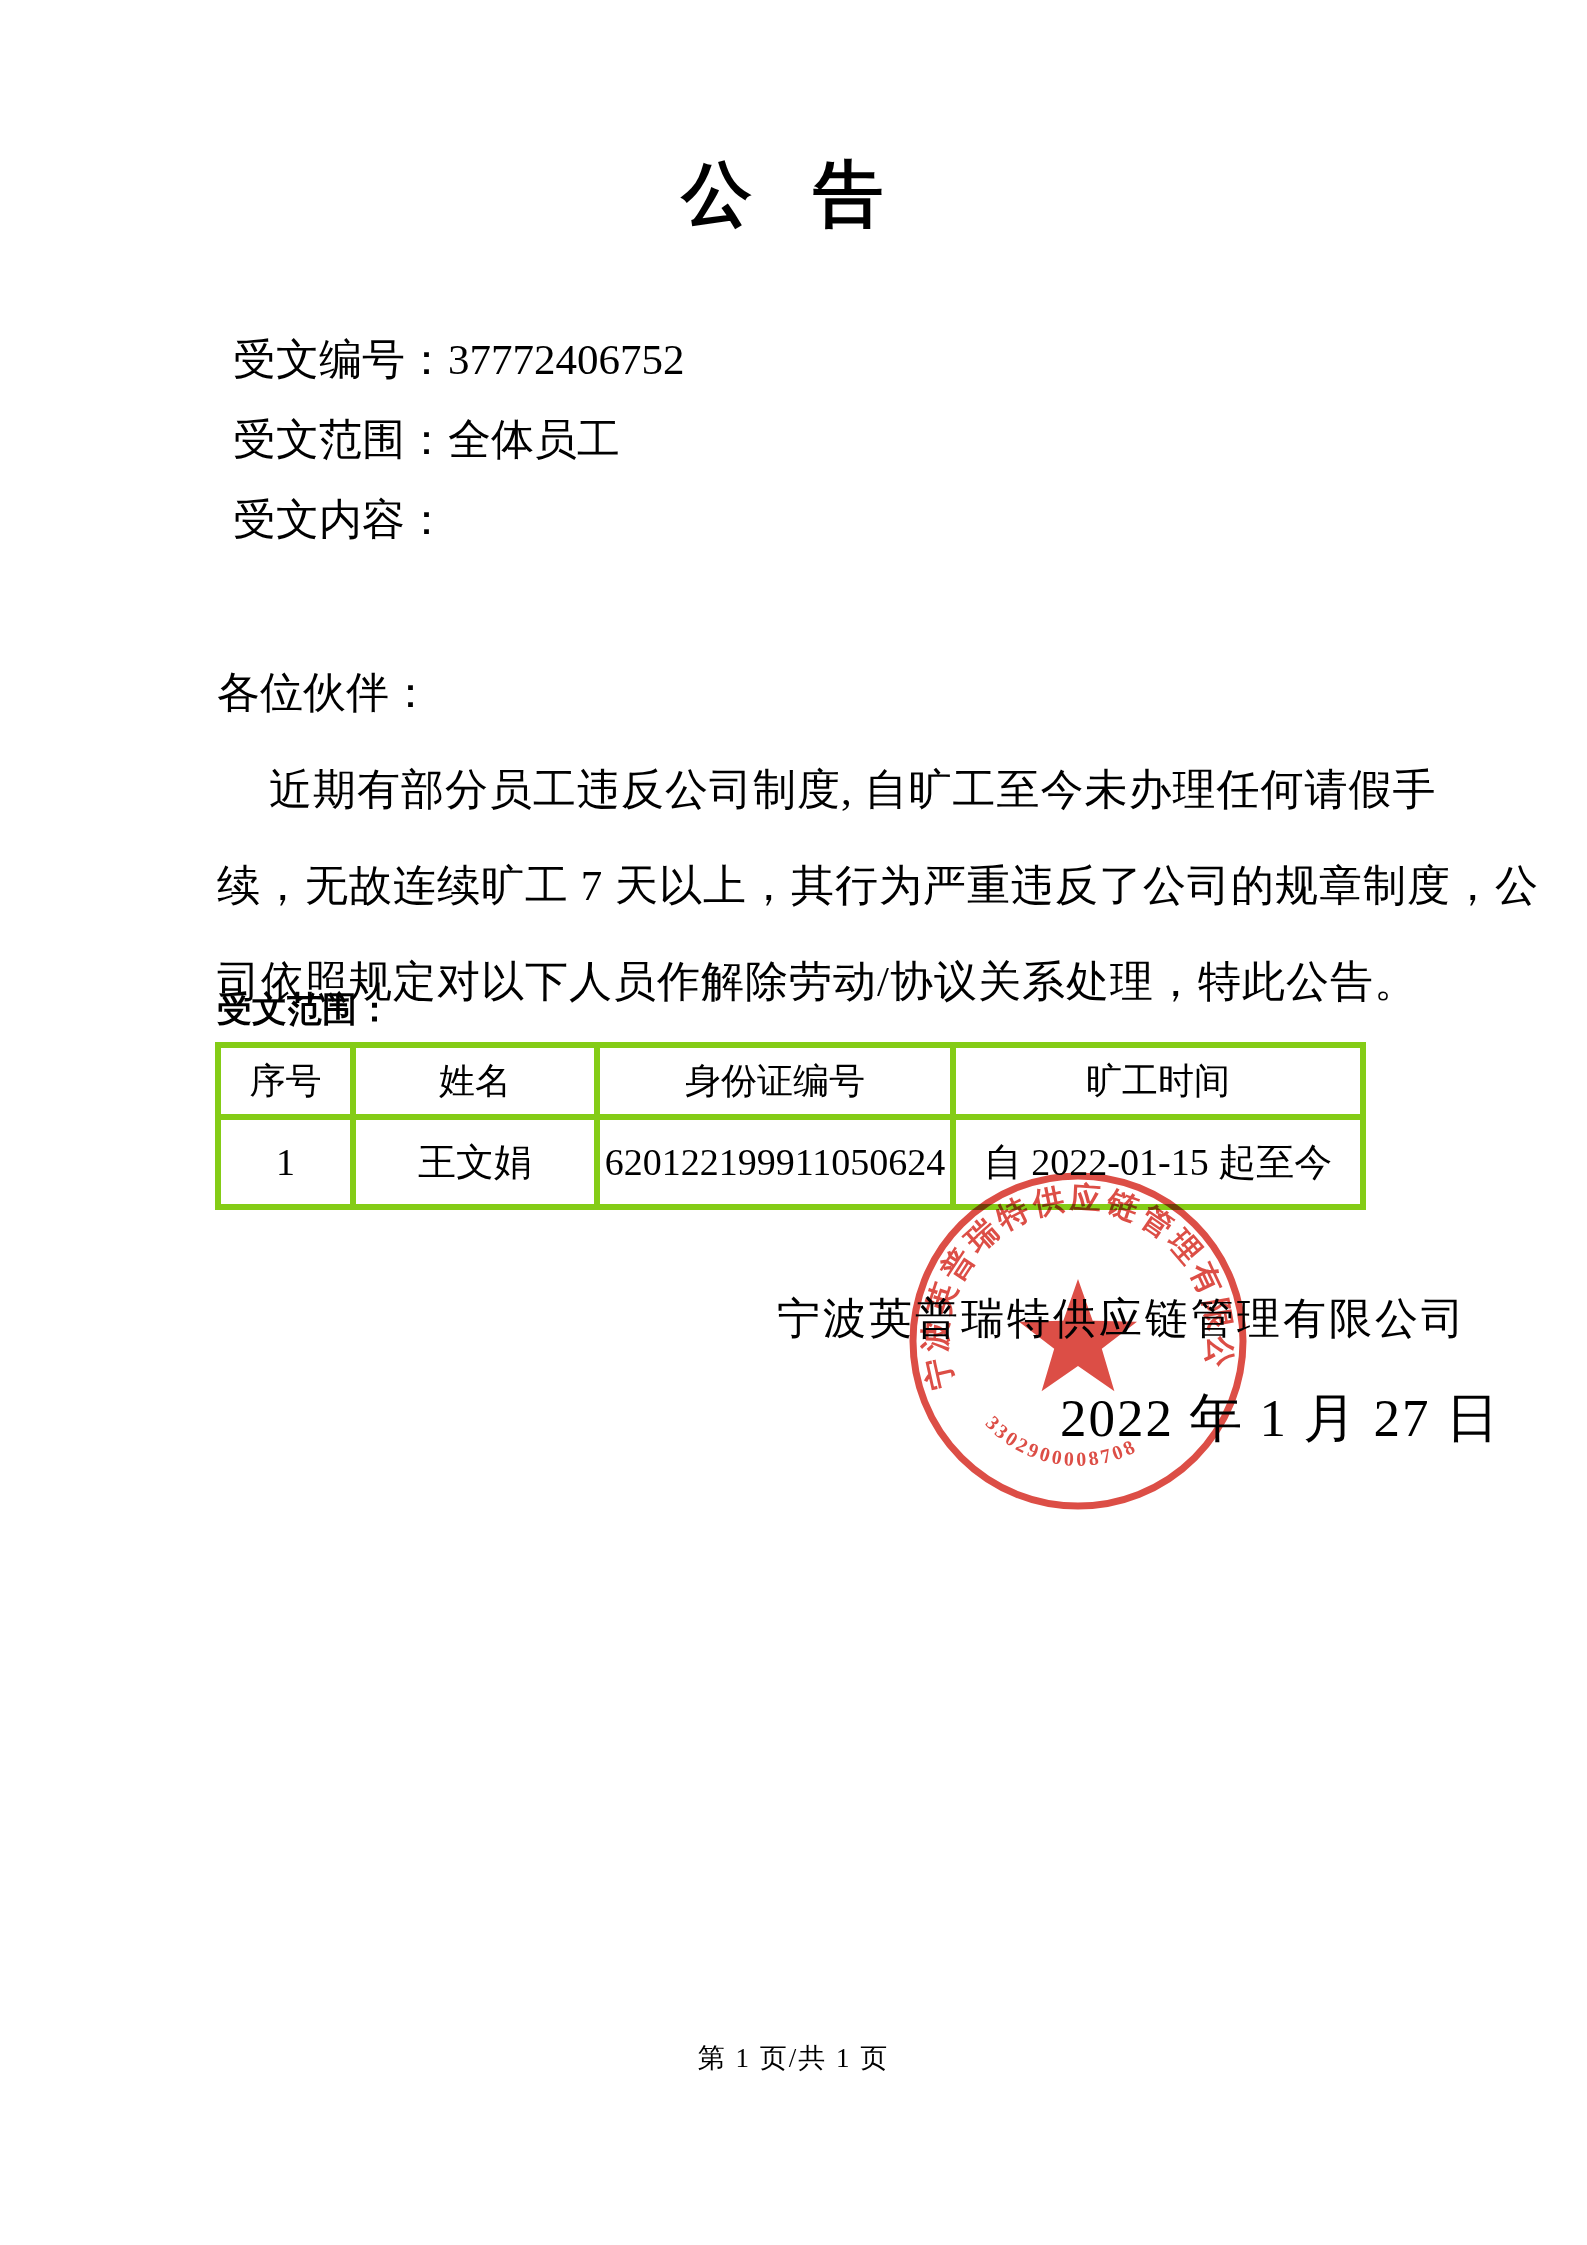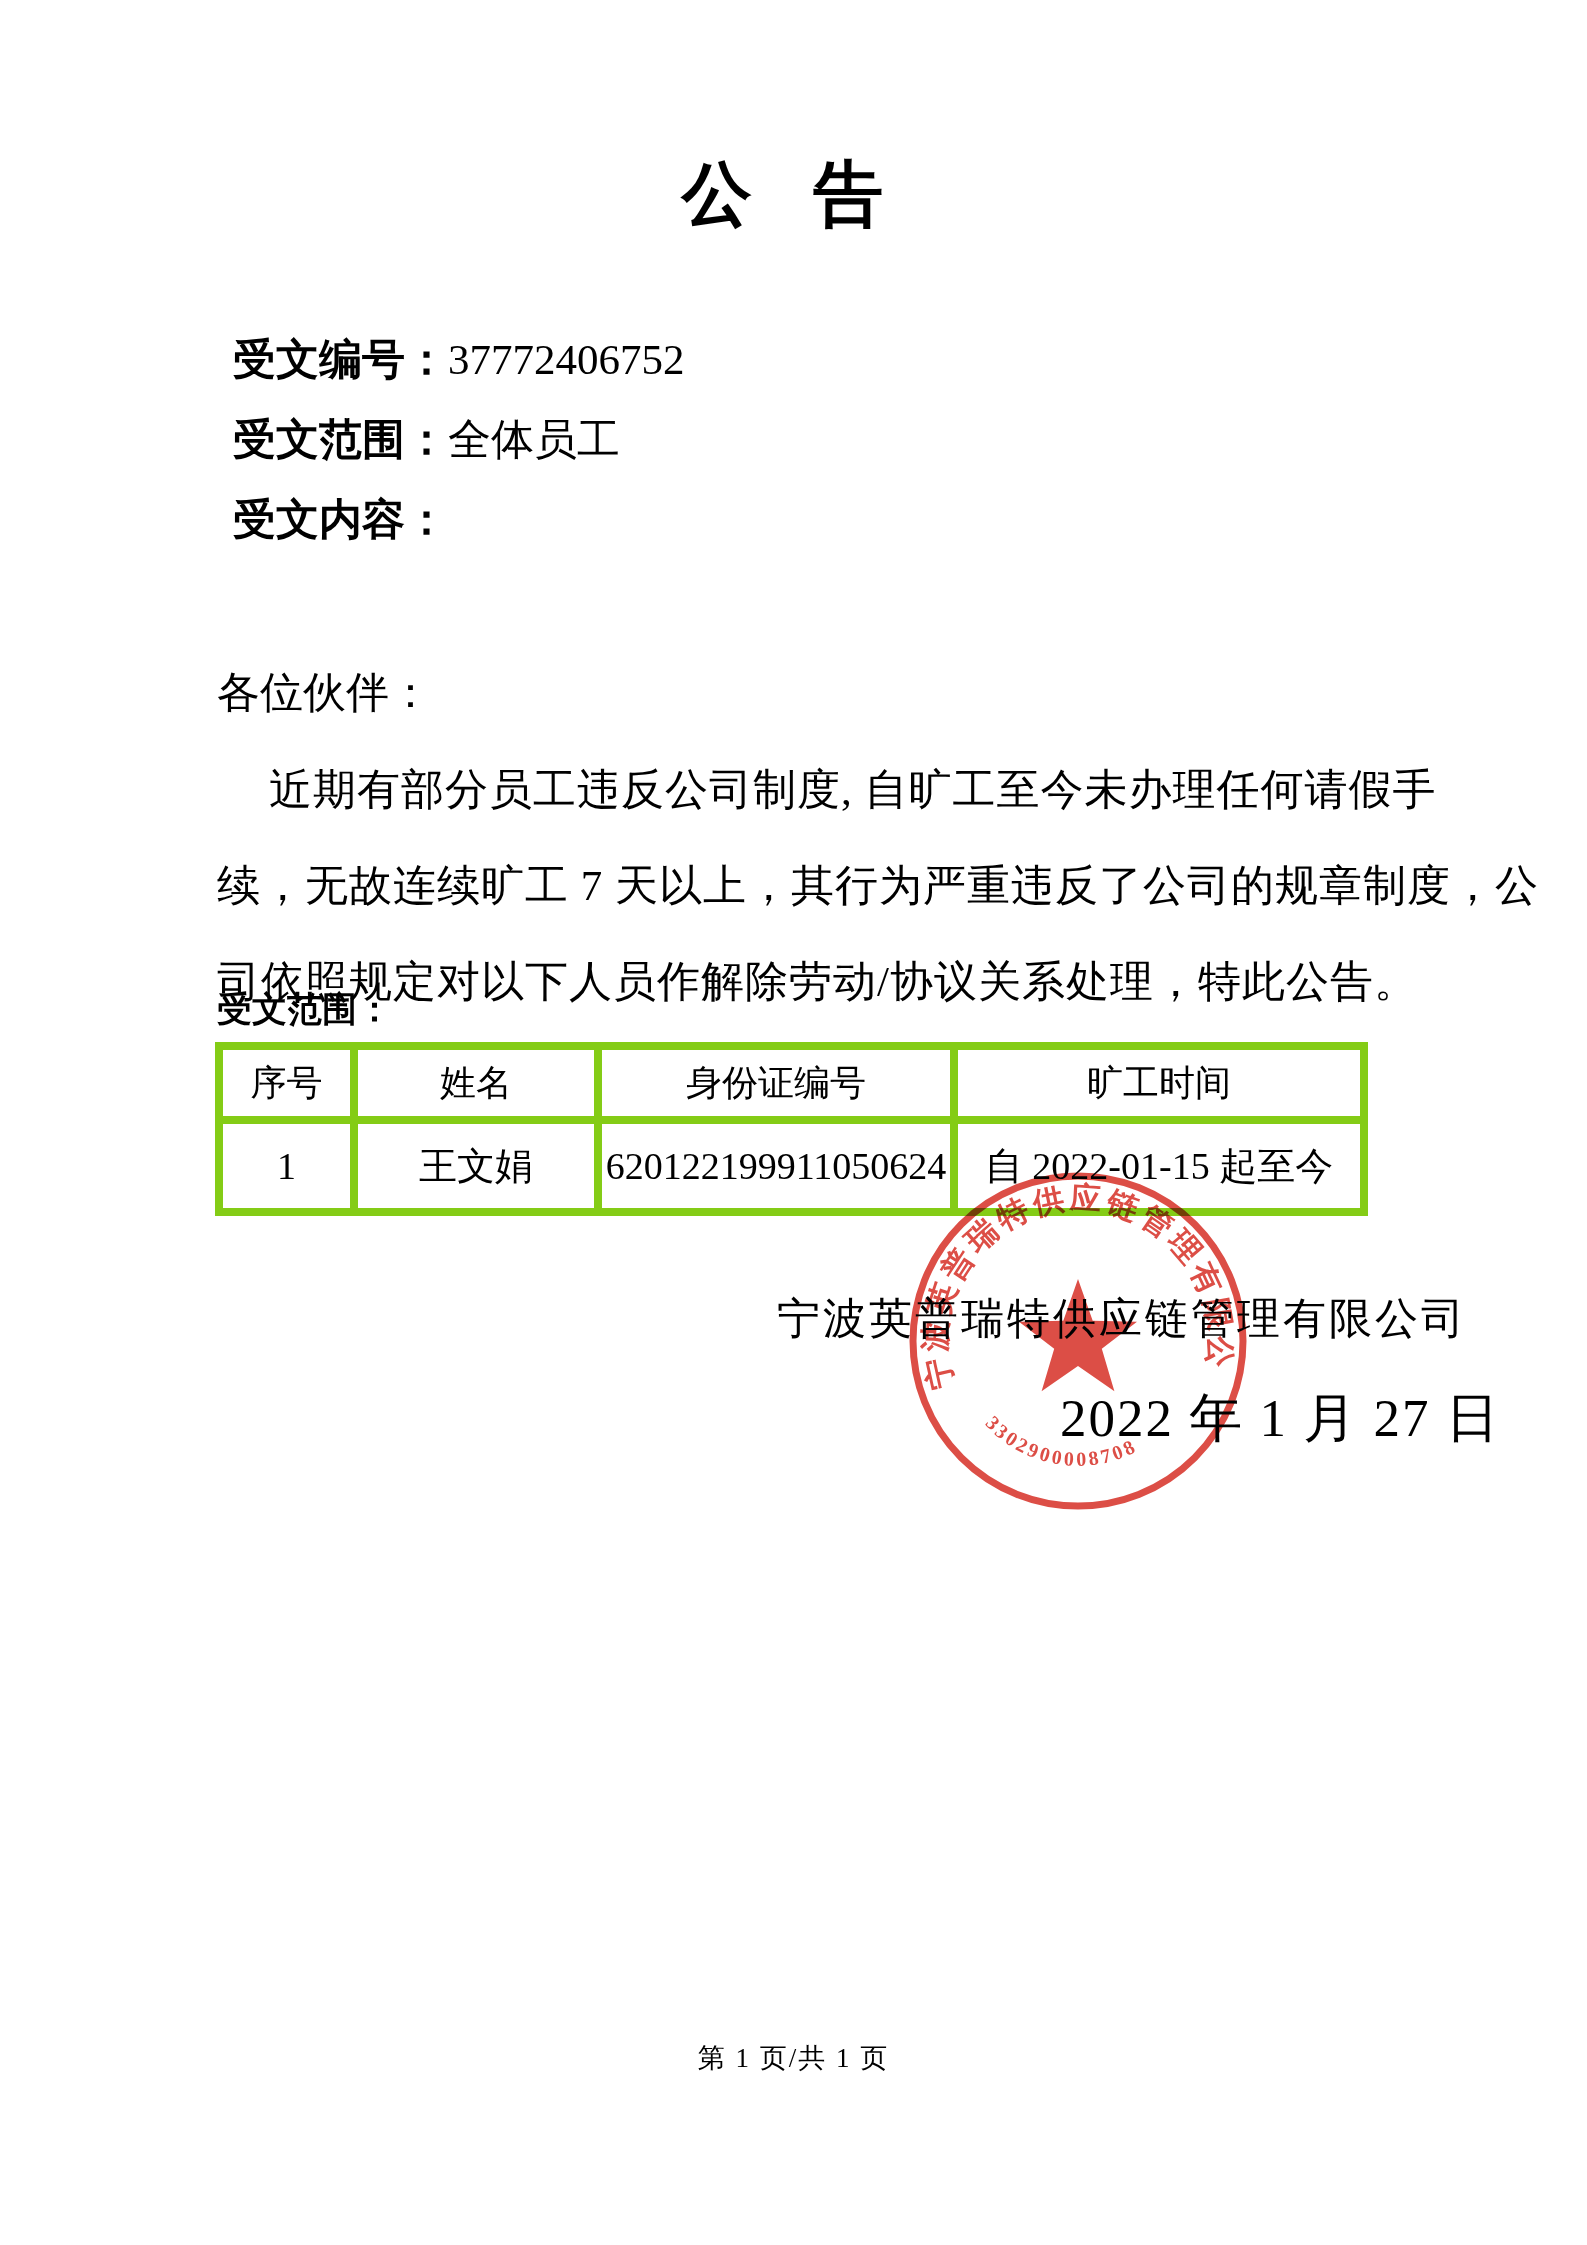--- a/index.html
+++ b/index.html
@@ -14,21 +14,21 @@
   }
   .doc-title{
     position:absolute;top:148px;left:0;right:0;
     text-align:center;
     font-size:70px;font-weight:bold;
     letter-spacing:22px;
     margin:0;
   }
   .fields{position:absolute;top:330px;left:233px;right:220px;}
   .field-row{height:80px;line-height:60px;font-size:43px;white-space:nowrap;}
-  .field-label{font-weight:bold;}
+  .field-label{font-weight:normal;}
   .field-value{font-weight:normal;}
   .salutation{
     position:absolute;top:664px;left:217px;
     font-size:43px;
   }
   .paragraph{
     position:absolute;top:742px;left:217px;width:1140px;
     font-size:43px;line-height:96px;
     letter-spacing:1px;
   }
@@ -38,21 +38,21 @@
     position:absolute;top:986px;left:217px;
     font-size:35px;font-weight:bold;
   }
   .roster{
     position:absolute;top:1042px;left:215px;
     border-collapse:collapse;
     table-layout:fixed;
     width:1145px;
   }
   .roster th,.roster td{
-    border:8px solid #84cc16;
+    border:6px solid #84cc16;
     text-align:center;vertical-align:middle;
     font-weight:normal;
     padding:0;
     overflow:hidden;
   }
   .roster th{height:66px;font-size:36px;}
   .roster td{height:84px;font-size:38px;}
   .col-no{width:135px;}
   .col-name{width:244px;}
   .col-id{width:356px;}

